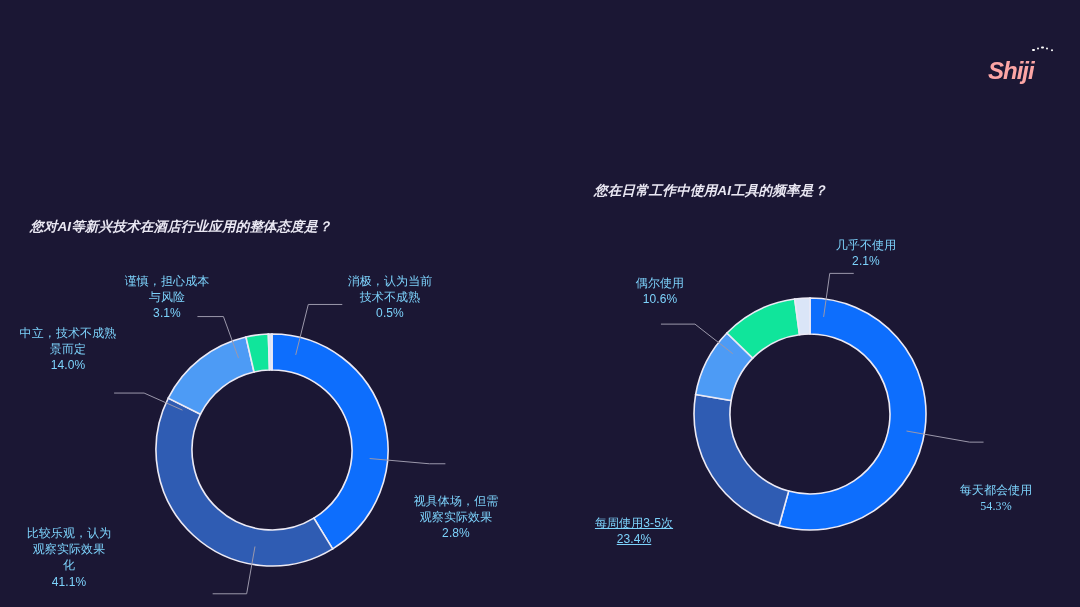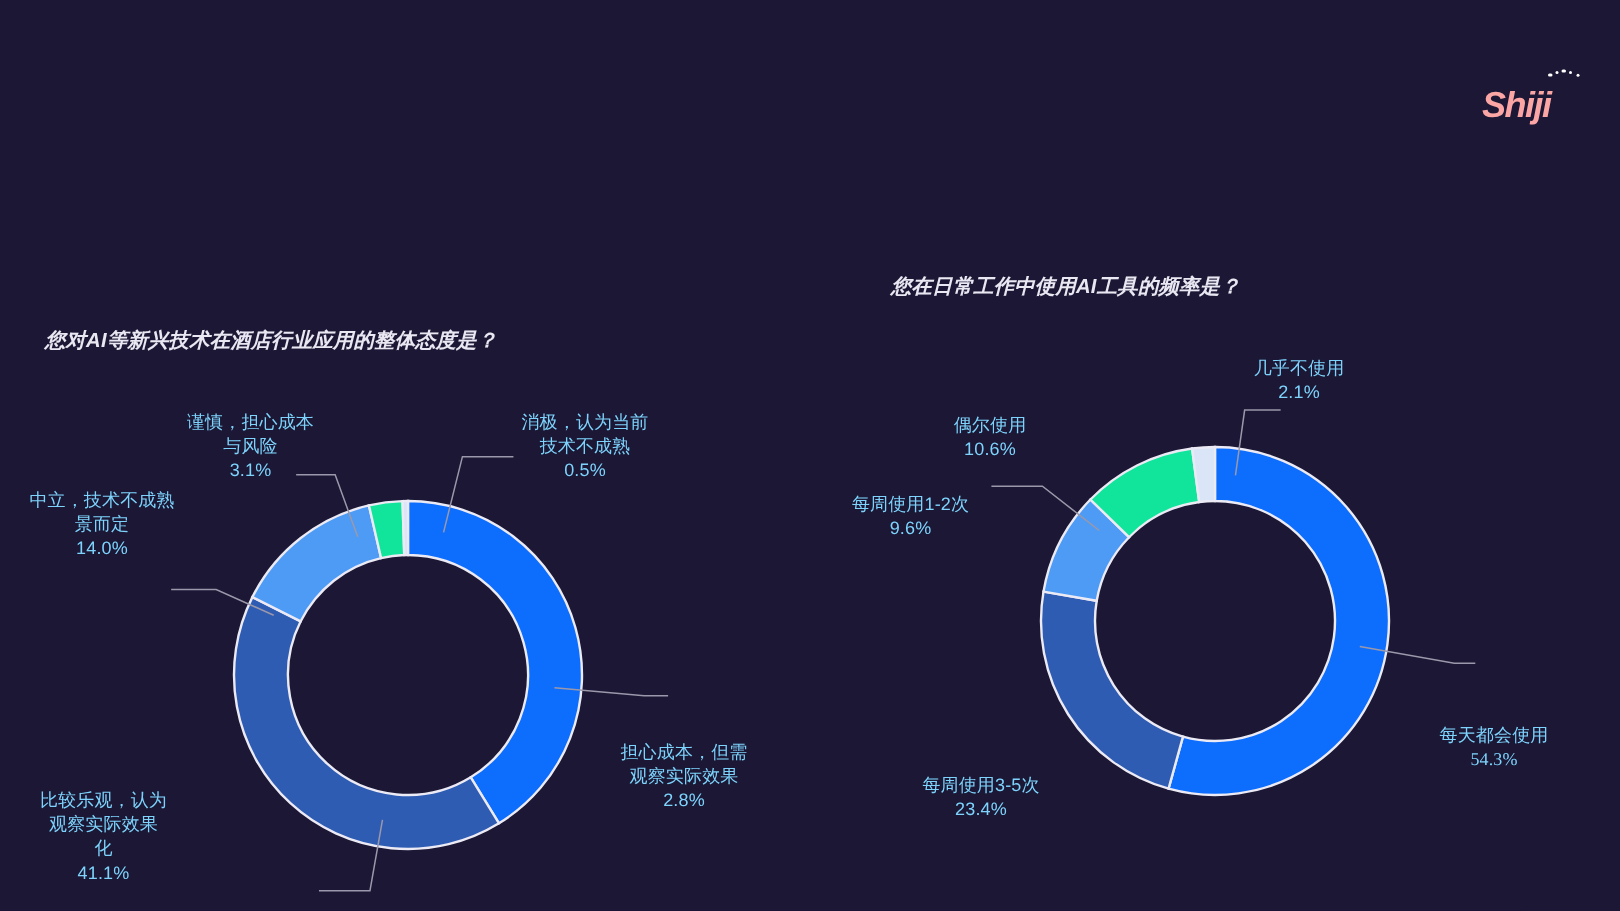--- a/index.html
+++ b/index.html
@@ -160,21 +160,21 @@
     </div>
 
     <div class="lbl c" style="left:-6px; top:307px; width:150px;">
       <span>比较乐观，认为</span><br>
       <span>观察实际效果</span><br>
       <span>化</span>
       <span class="pct">41.1%</span>
     </div>
 
     <div class="lbl c" style="left:386px; top:275px; width:140px;">
-      <span>担心成本，但需</span><br>
+      <span>视具体场，但需</span><br>
       <span>观察实际效果</span>
       <span class="pct">2.8%</span>
     </div>
   </div>
 
   <div class="panel right">
     <div class="panel-title">您在日常工作中使用AI工具的频率是？</div>
 
     <div class="donut-wrap">
       <svg width="540" height="412" viewBox="0 0 540 412">
@@ -196,26 +196,22 @@
     <div class="lbl c" style="left:60px; top:55px; width:120px;margin-top:38px;">
       <span>偶尔使用</span>
       <span class="pct">10.6%</span>
     </div>
 
     <div class="lbl c" style="left:266px; top:55px; width:120px;">
       <span>几乎不使用</span>
       <span class="pct">2.1%</span>
     </div>
 
-    <div class="lbl c" style="left:2px; top:146px; width:130px;">
-      <span>每周使用1-2次</span>
-      <span class="pct">9.6%</span>
-    </div>
-
-    <div class="lbl c" style="left:46px; top:333px; width:136px;">
+
+    <div class="lbl c" style="left:26px; top:333px; width:136px;text-decoration:underline;">
       <span>每周使用3-5次</span>
       <span class="pct">23.4%</span>
     </div>
 
     <div class="lbl c" style="left:392px; top:300px; width:128px;font-family:Liberation Serif, serif;">
       <span>每天都会使用</span>
       <span class="pct">54.3%</span>
     </div>
   </div>
 

